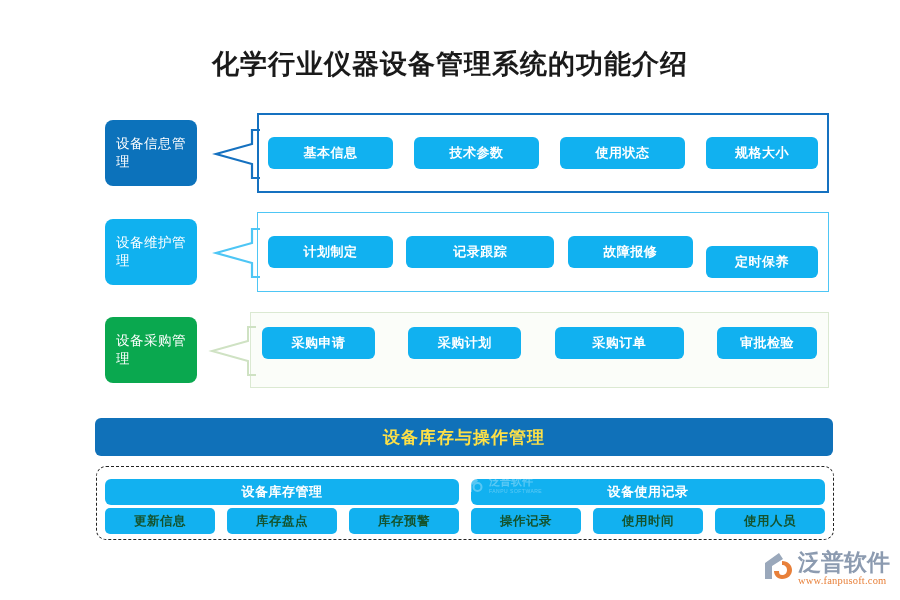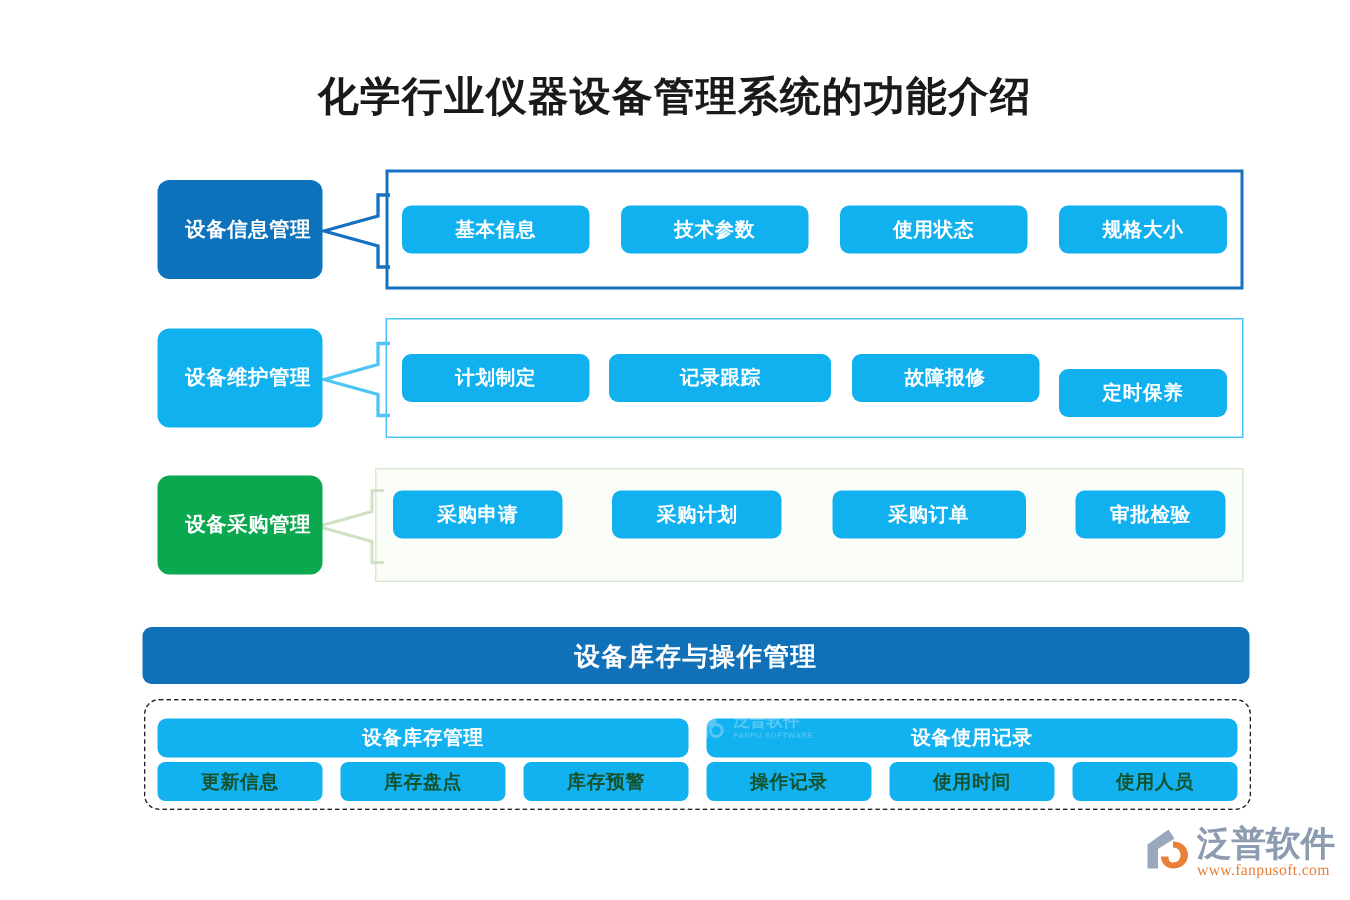--- a/index.html
+++ b/index.html
@@ -22,27 +22,27 @@
     color:#1a1a1a;
     letter-spacing:1px;
     white-space:nowrap;
   }
 
   
   .row{position:absolute;left:0;width:900px;}
   .row-label{
     position:absolute;
     left:105px;
-    width:110px;
+    width:92px;
     height:66px;
     border-radius:8px;
     display:flex;align-items:center;justify-content:center;
     color:#ffffff;
     font-size:13.5px;
-    font-weight:bold;
+    font-weight:normal;
     letter-spacing:.5px;
     box-sizing:border-box;
     z-index:3;
     padding-left:11px;
   }
   .row-box{
     position:absolute;
     box-sizing:border-box;
     background:transparent;
   }
@@ -89,21 +89,21 @@
   #row3 .row-items{left:262px;top:22px;width:555px;height:17px;}
 
   
   .banner{
     position:absolute;
     left:95px;top:418px;
     width:738px;height:38px;
     background:#1071b9;
     border-radius:6px;
     display:flex;align-items:center;justify-content:center;
-    color:#ffffff;
+    color:#fde047;
     font-size:17px;
     font-weight:bold;
     letter-spacing:1px;
   }
 
   
   .dashed-group{
     position:absolute;
     left:96px;top:466px;
     width:738px;height:74px;

